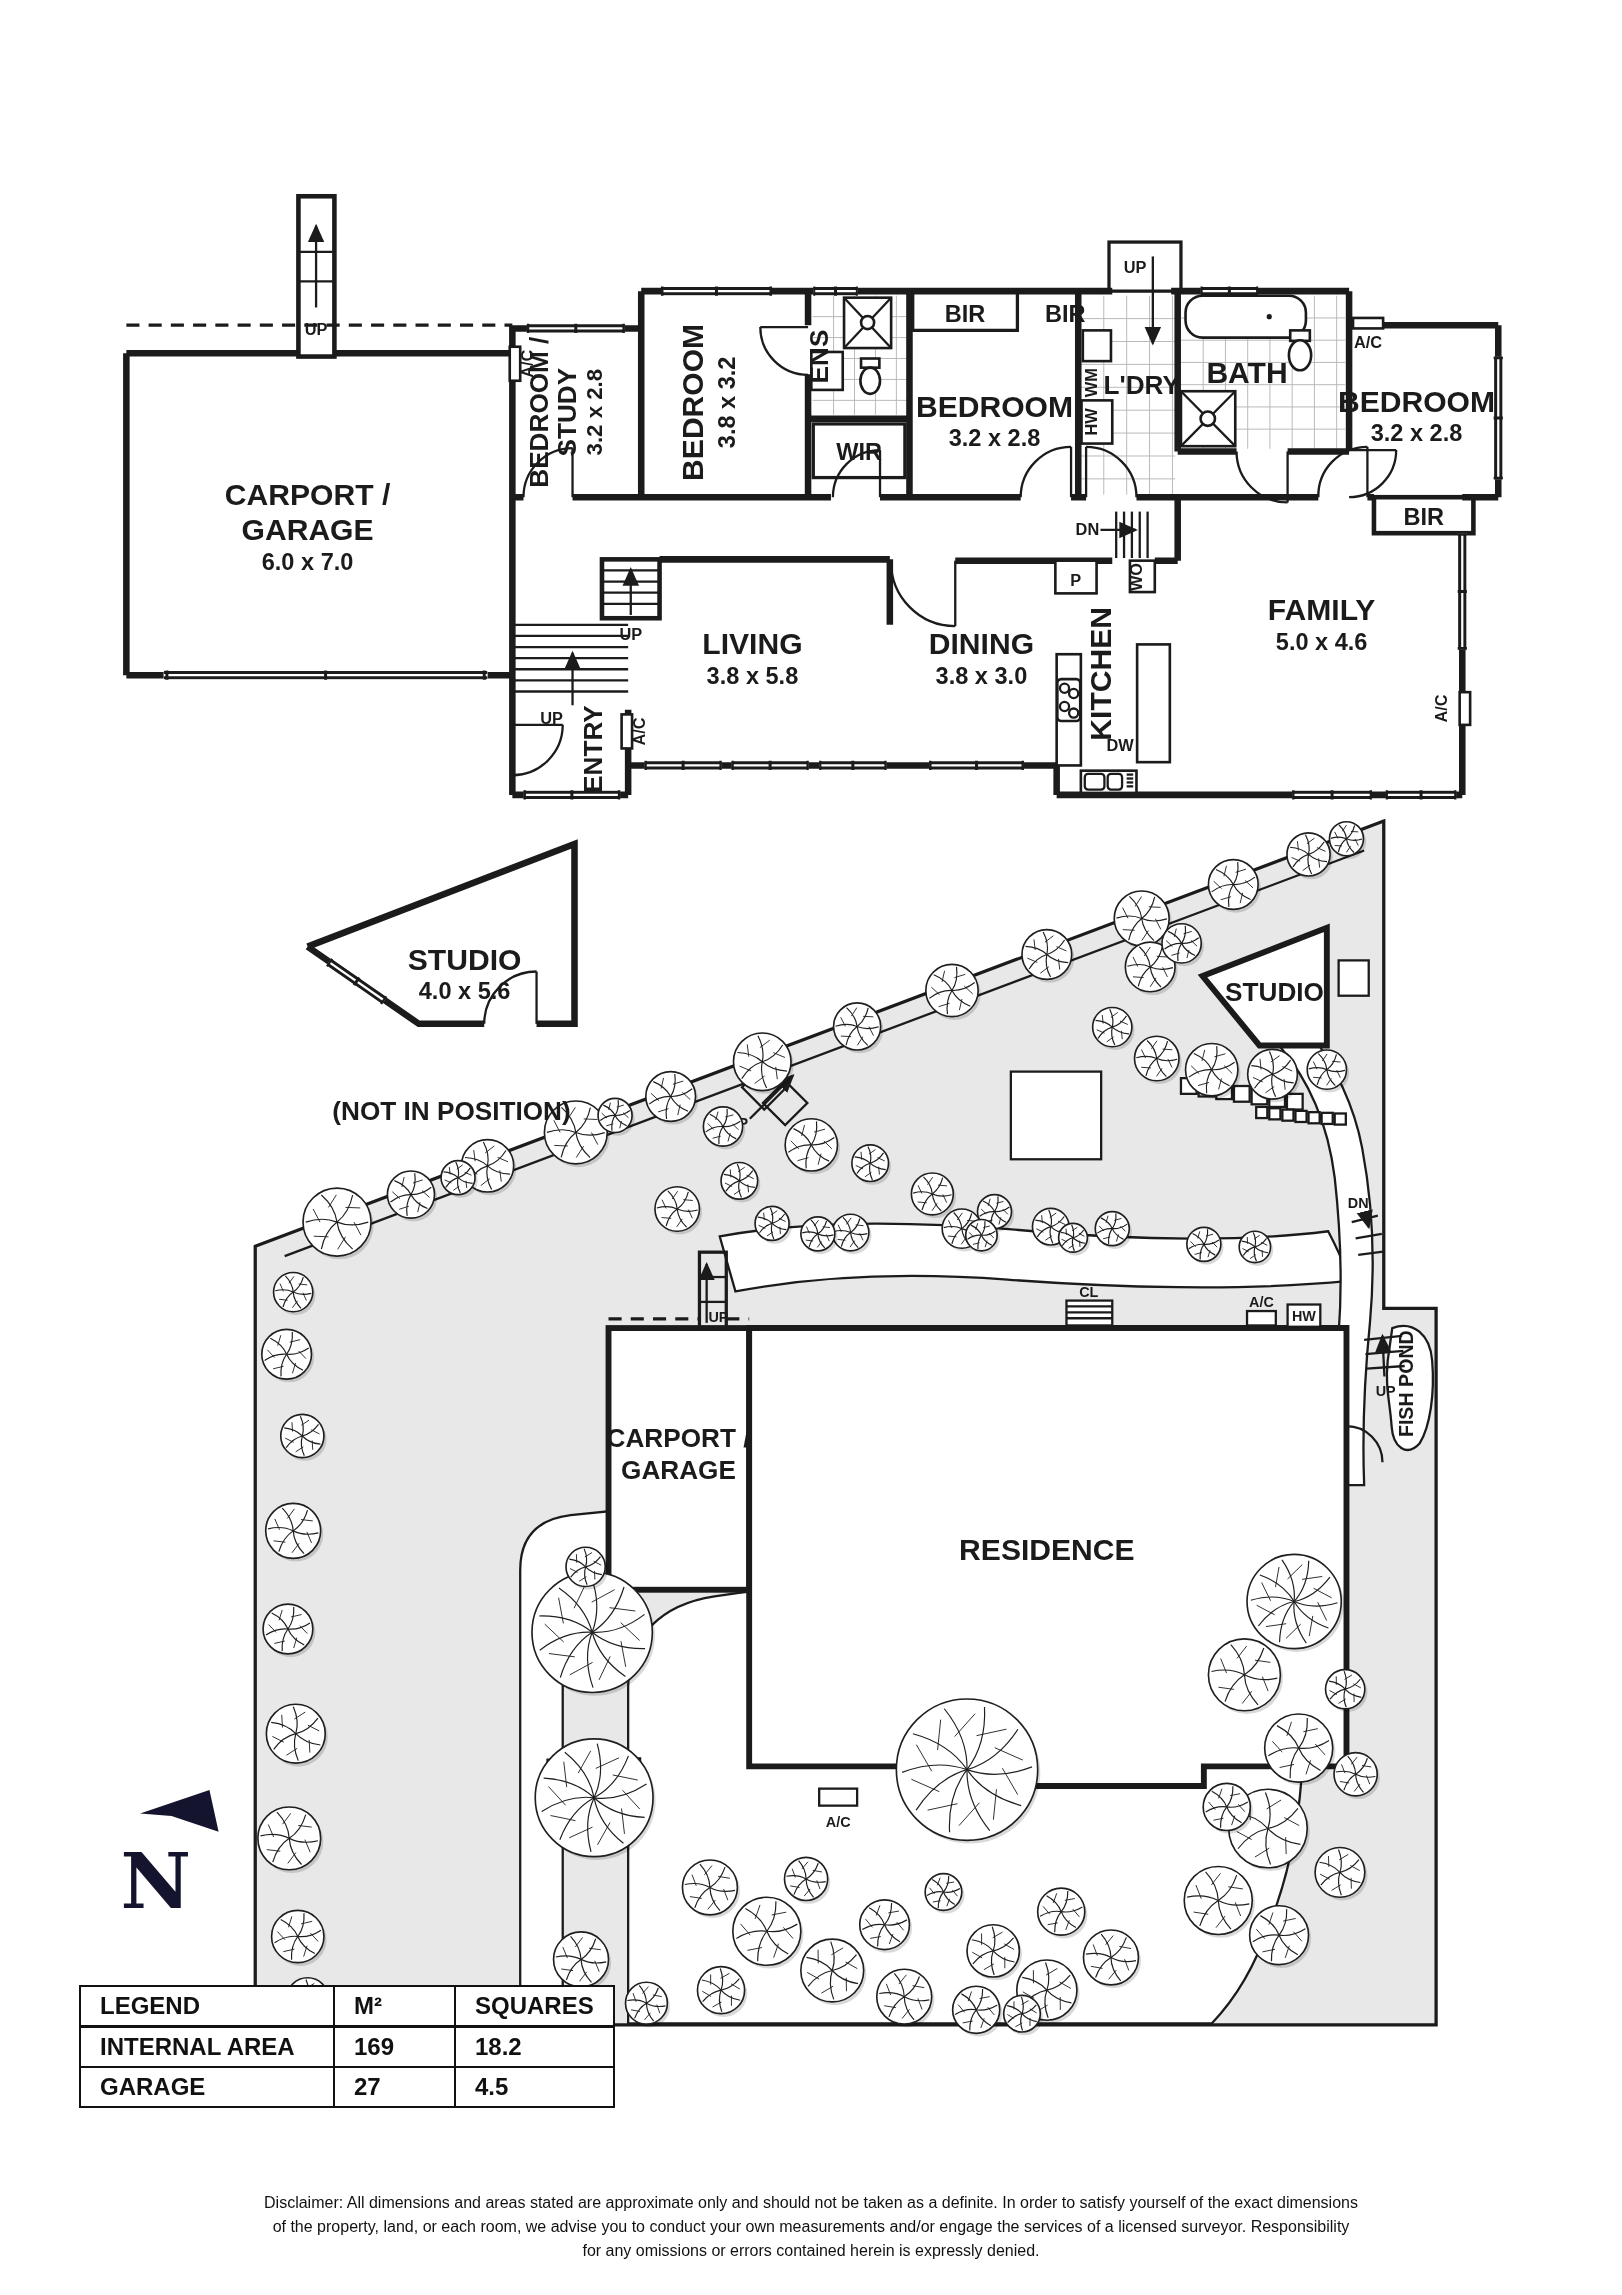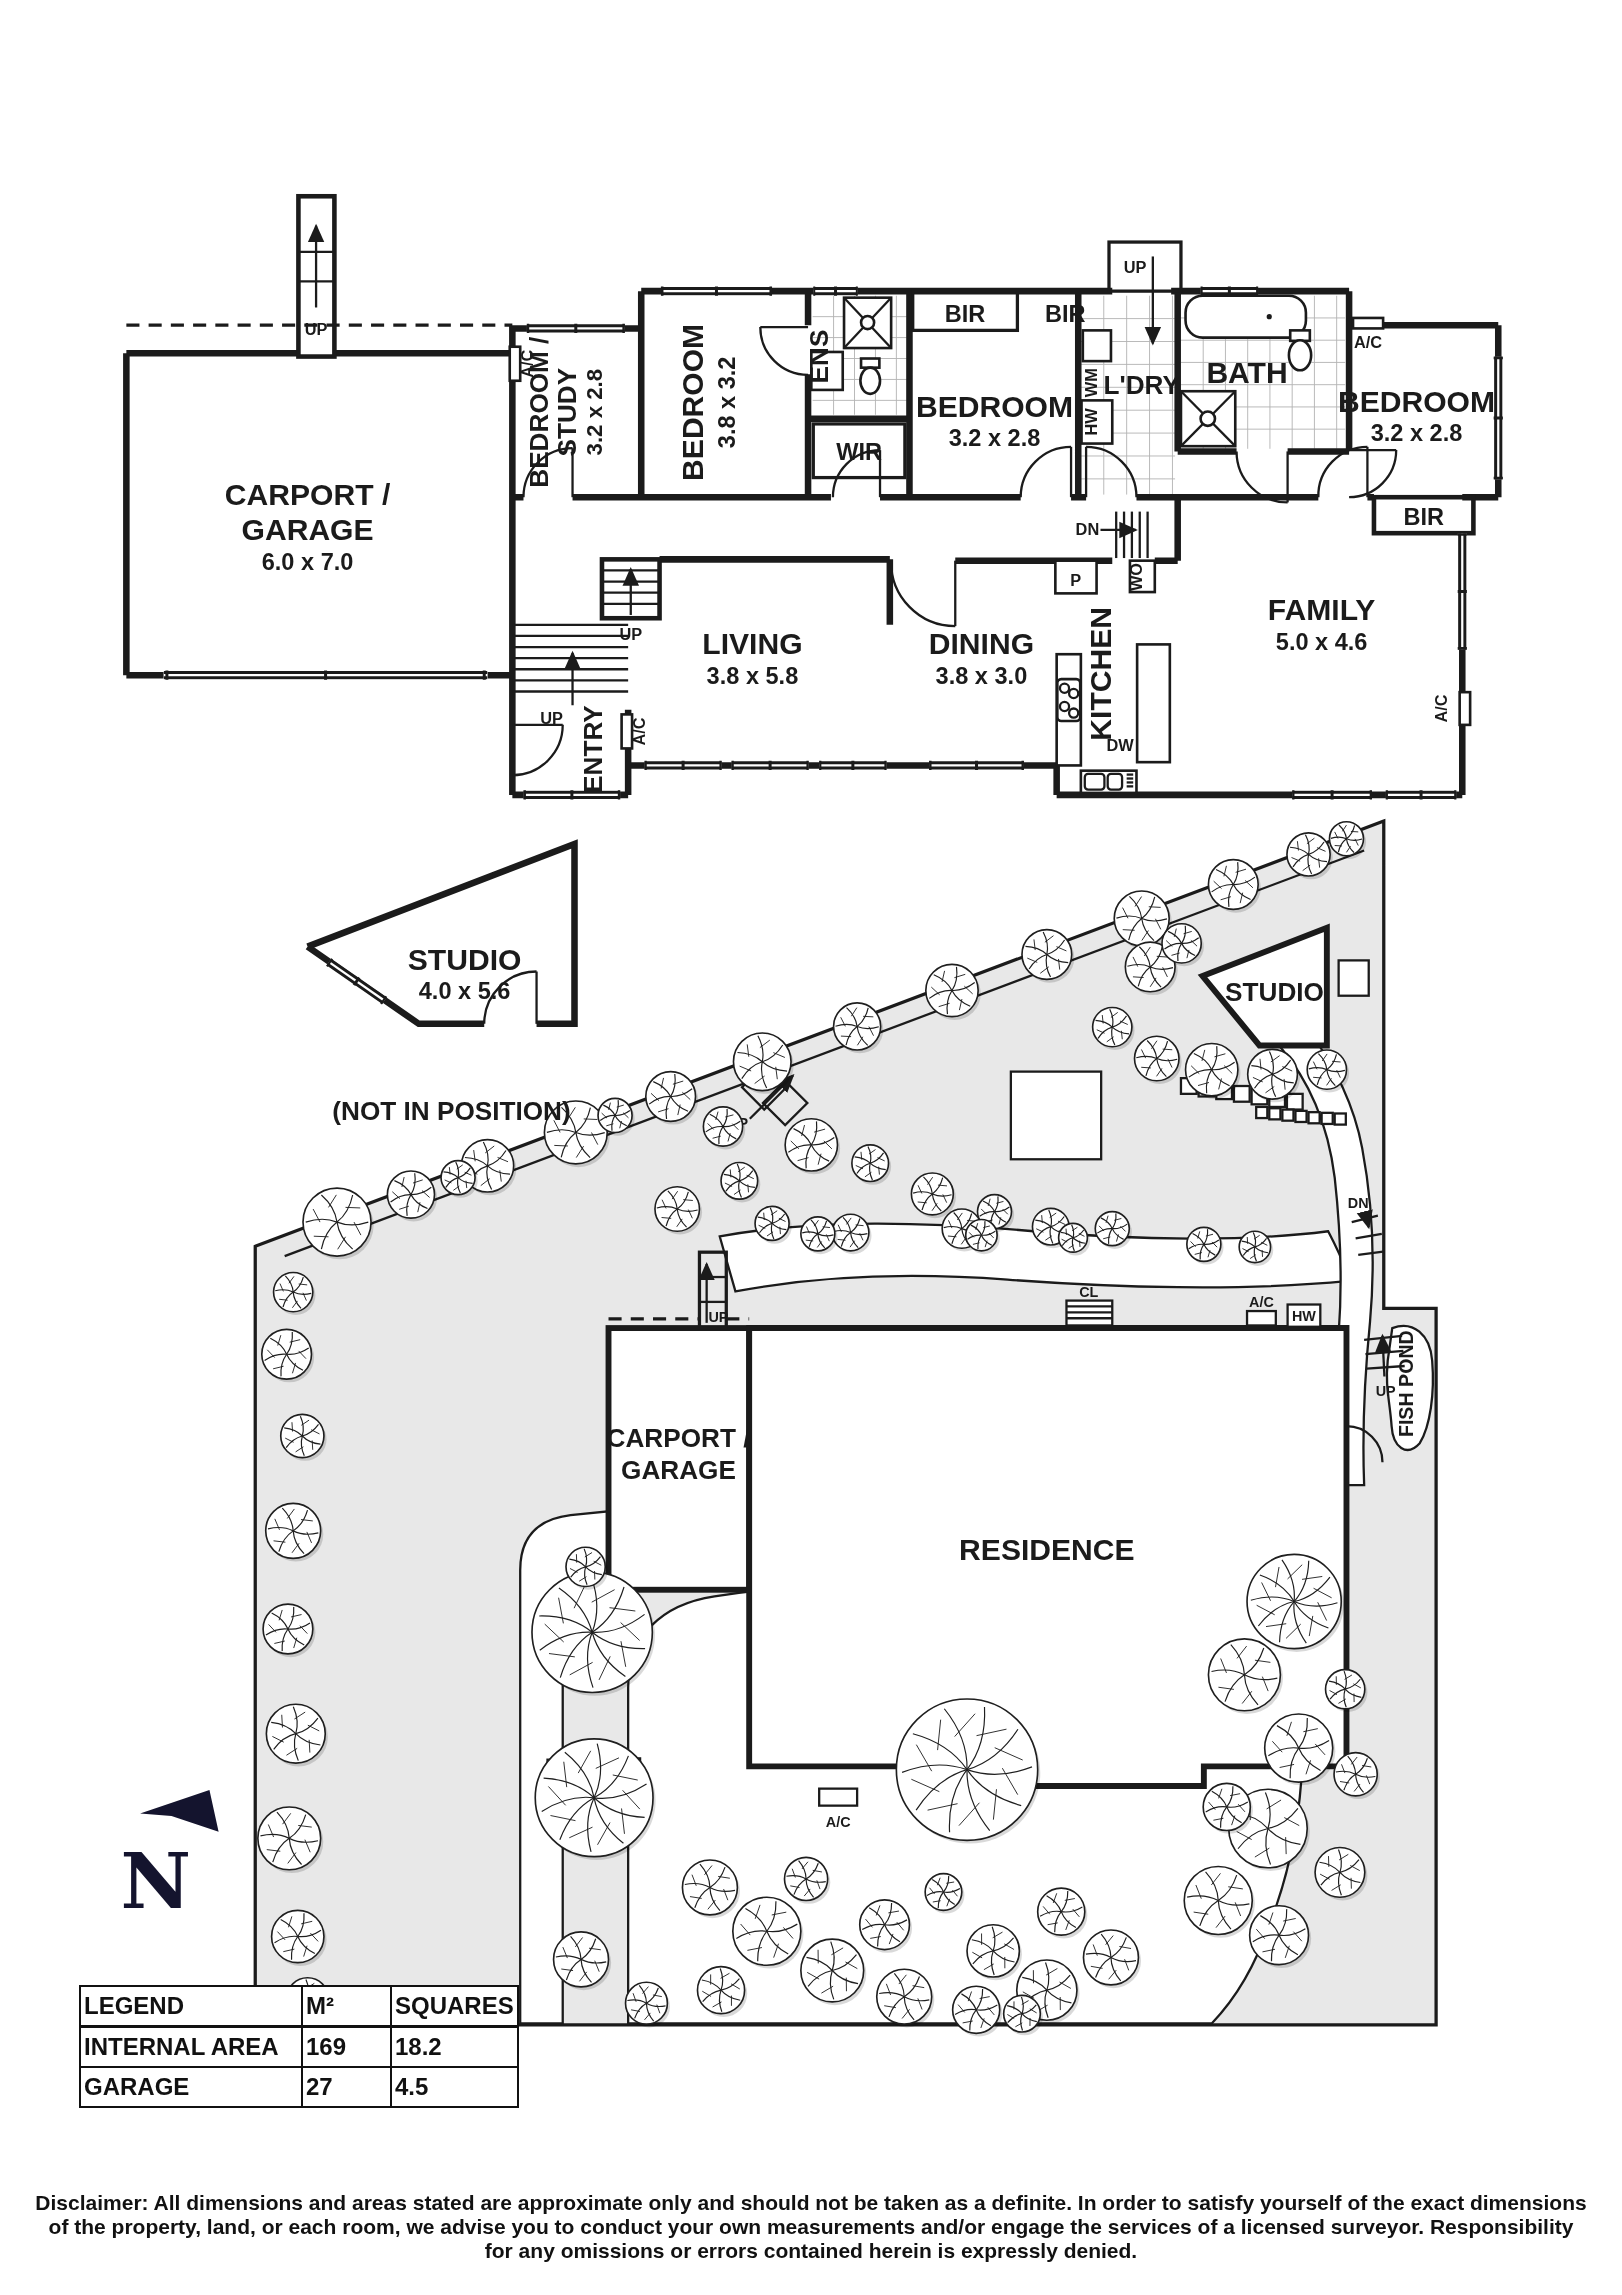--- a/index.html
+++ b/index.html
@@ -12,25 +12,25 @@
   .wall7{stroke:#1b1b1b;stroke-width:7;fill:none}
   .wall5{stroke:#1b1b1b;stroke-width:5;fill:none}
   .thin{stroke:#1b1b1b;stroke-width:3.5;fill:none}
   .fix{stroke:#1b1b1b;stroke-width:4;fill:#fff}
   .white{fill:#fff;stroke:#1b1b1b;stroke-width:3.5}
   .dash{stroke:#1b1b1b;stroke-width:5;fill:none;stroke-dasharray:20 14}
   .site{fill:#e8e8e8;stroke:#1b1b1b;stroke-width:5}
   .bld{fill:#fff;stroke:#1b1b1b;stroke-width:9}
   #legend-table{position:absolute;left:79px;top:1985px;border-collapse:collapse;
     font-family:"Liberation Sans",sans-serif;font-weight:bold;font-size:24px;color:#111;}
-  #legend-table th,#legend-table td{border:2.6px solid #111;height:38px;padding:0 3px;background:#fff;}
+  #legend-table th,#legend-table td{border:2.6px solid #111;height:38px;padding:0 19px;background:#fff;}
   #legend-table .c{text-align:left;}
   #legend-table th{border-bottom-width:3.9px;}
   #disclaimer{position:absolute;left:0;top:2191px;width:1622px;text-align:center;
-    font-family:"Liberation Sans",sans-serif;font-size:21px;color:#111;line-height:24px;font-weight:bold;}
+    font-family:"Liberation Sans",sans-serif;font-size:16px;color:#111;line-height:24px;font-weight:normal;}
   #watermark{position:absolute;left:883px;top:2193px;width:654px;text-align:center;
     font-family:"Liberation Sans",sans-serif;font-weight:bold;font-size:60px;color:#b8b8ac;
     opacity:.28;letter-spacing:6.5px;pointer-events:none;}
 </style>
 </head>
 <body>
 
 <div id="page">
 
 <svg id="plan" width="1622" height="2295" viewBox="0 0 2479 3508" xmlns="http://www.w3.org/2000/svg">

